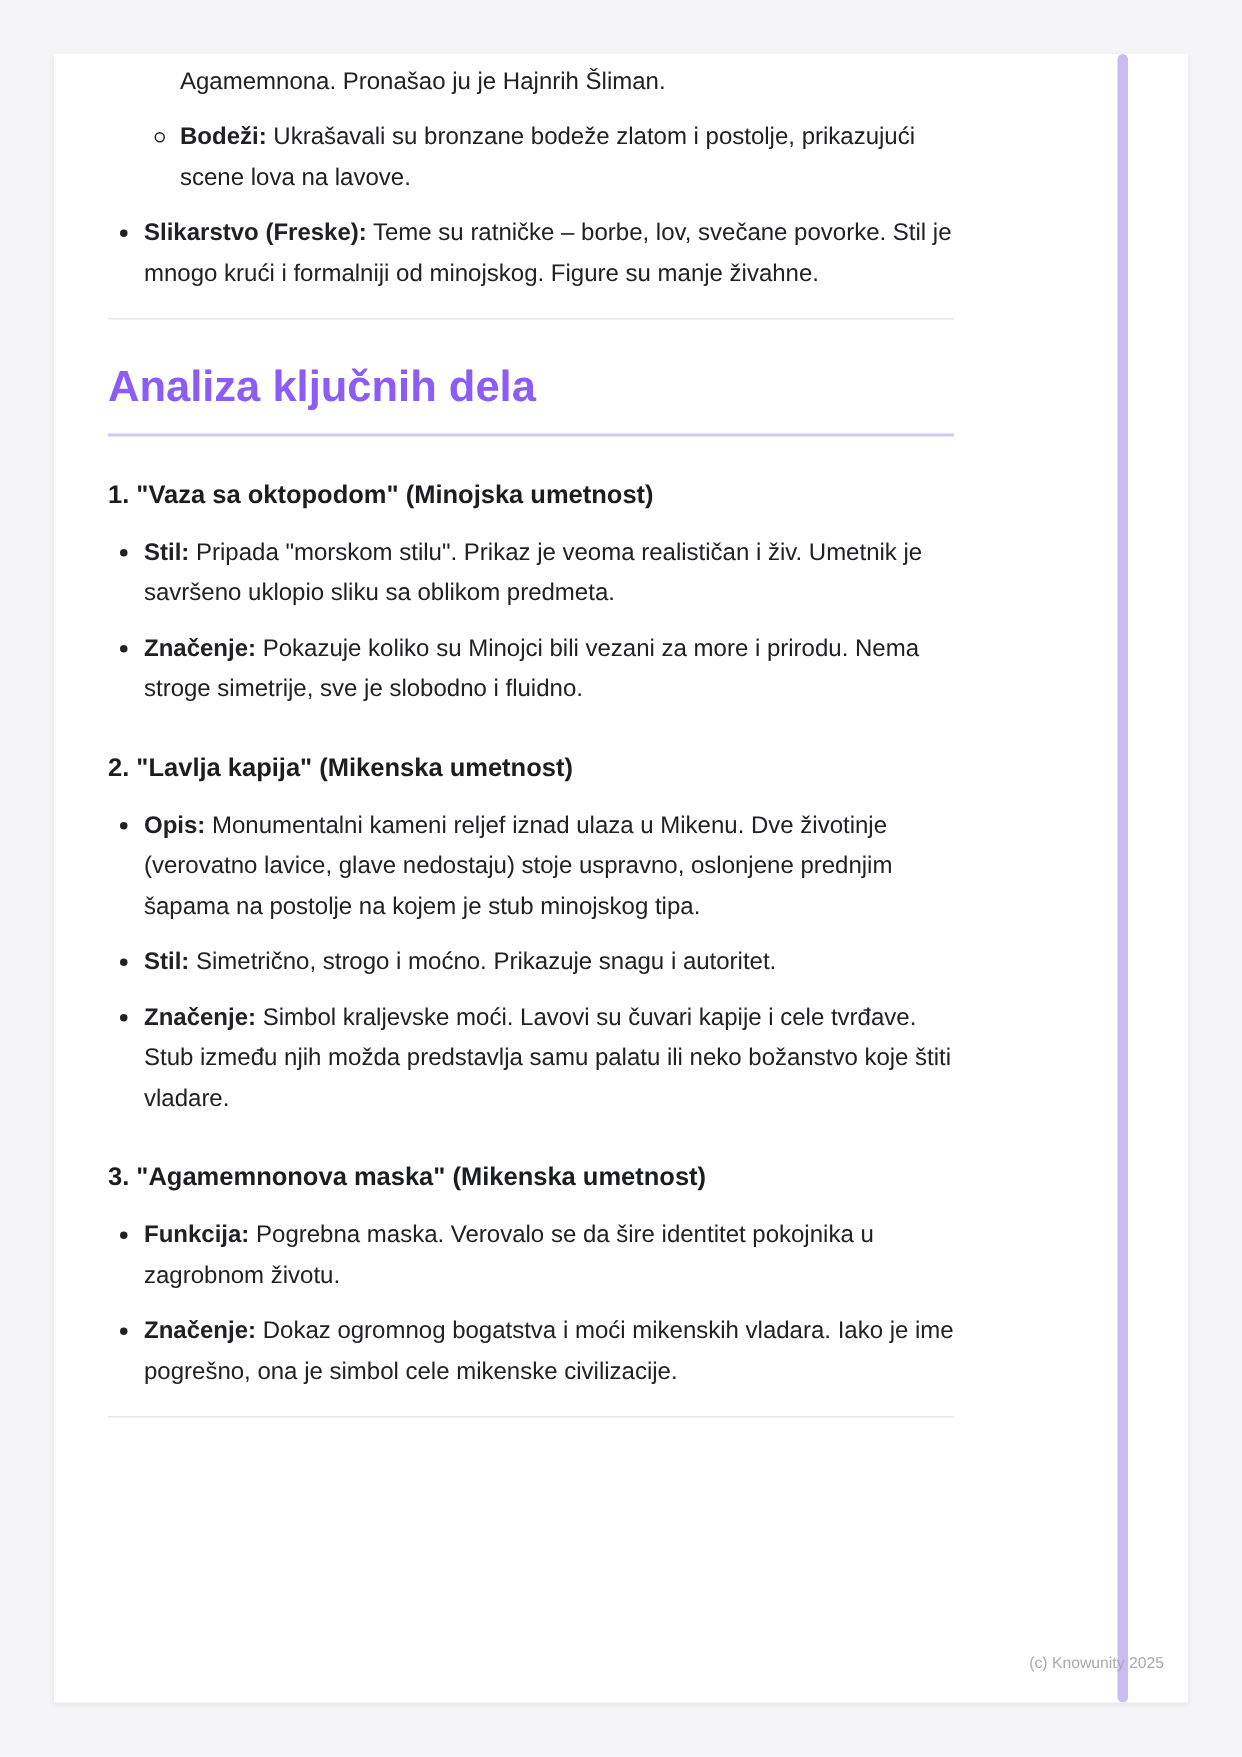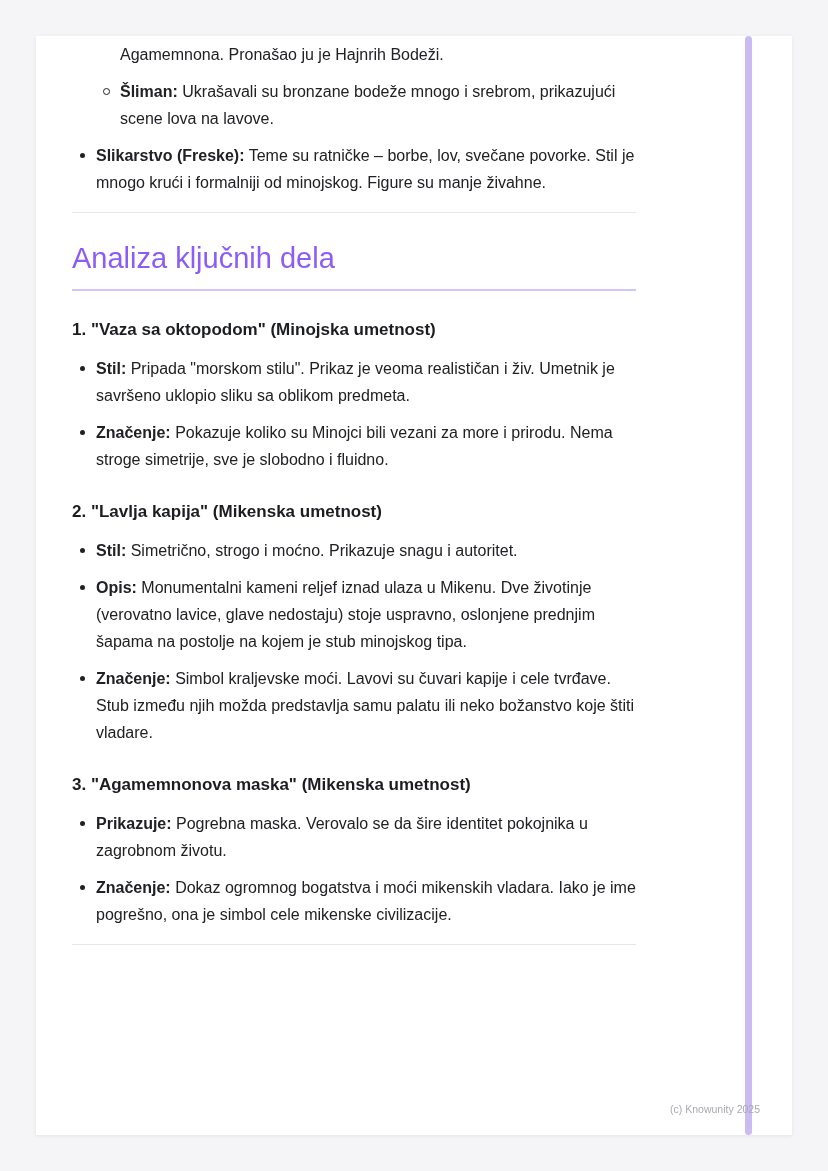--- a/index.html
+++ b/index.html
@@ -42,38 +42,38 @@
   .lbl { font-weight: 700; }
   hr.divider {
     border: none;
     border-top: 1px solid #e7e7ea;
     margin-top: 16px;
   }
   .section-title {
     color: #8b5cf6;
     font-size: 29px;
     line-height: 34px;
-    font-weight: 400;
+    font-weight: 700;
     margin-top: 28px;
   }
   .accent-rule {
     border-top: 2px solid #d4c5f9;
     margin-top: 14px;
   }
   .work-heading {
     font-size: 17px;
     line-height: 24px;
     font-weight: 700;
     color: #1b1d21;
     margin-top: 27px;
     margin-bottom: 13px;
   }
   .footer {
     position: absolute;
-    right: 32px;
+    right: 16px;
     bottom: 20px;
     font-size: 10.5px;
     line-height: 12px;
     color: #a9a9b2;
     z-index: 3;
   }
   .scrollbar {
     position: absolute;
     top: 0;
     right: 40px;
@@ -86,26 +86,26 @@
 </style>
 </head>
 <body>
 
 <div class="page">
 
   <div class="content">
 
     <ul class="nested">
       <li class="li">
-        <span>Agamemnona. Pronašao ju je Hajnrih Bodeži.</span>
+        <span>Agamemnona. Pronašao ju je Hajnrih Šliman.</span>
       </li>
       <li class="li">
         <span class="marker ring"></span>
-        <span class="lbl">Šliman:</span>
-        <span>Ukrašavali su bronzane bodeže mnogo i srebrom, prikazujući scene lova na lavove.</span>
+        <span class="lbl">Bodeži:</span>
+        <span>Ukrašavali su bronzane bodeže zlatom i postolje, prikazujući scene lova na lavove.</span>
       </li>
     </ul>
 
     <ul>
       <li class="li">
         <span class="marker disc"></span>
         <span class="lbl">Slikarstvo (Freske):</span>
         <span>Teme su ratničke – borbe, lov, svečane povorke. Stil je mnogo krući i formalniji od minojskog. Figure su manje živahne.</span>
       </li>
     </ul>
@@ -126,40 +126,40 @@
         <span class="marker disc"></span>
         <span class="lbl">Značenje:</span>
         <span>Pokazuje koliko su Minojci bili vezani za more i prirodu. Nema stroge simetrije, sve je slobodno i fluidno.</span>
       </li>
     </ul>
 
     <h3 class="work-heading">2. "Lavlja kapija" (Mikenska umetnost)</h3>
     <ul>
       <li class="li">
         <span class="marker disc"></span>
-        <span class="lbl">Stil:</span>
-        <span>Simetrično, strogo i moćno. Prikazuje snagu i autoritet.</span>
+        <span class="lbl">Opis:</span>
+        <span>Monumentalni kameni reljef iznad ulaza u Mikenu. Dve životinje (verovatno lavice, glave nedostaju) stoje uspravno, oslonjene prednjim šapama na postolje na kojem je stub minojskog tipa.</span>
       </li>
       <li class="li">
         <span class="marker disc"></span>
-        <span class="lbl">Opis:</span>
-        <span>Monumentalni kameni reljef iznad ulaza u Mikenu. Dve životinje (verovatno lavice, glave nedostaju) stoje uspravno, oslonjene prednjim šapama na postolje na kojem je stub minojskog tipa.</span>
+        <span class="lbl">Stil:</span>
+        <span>Simetrično, strogo i moćno. Prikazuje snagu i autoritet.</span>
       </li>
       <li class="li">
         <span class="marker disc"></span>
         <span class="lbl">Značenje:</span>
         <span>Simbol kraljevske moći. Lavovi su čuvari kapije i cele tvrđave. Stub između njih možda predstavlja samu palatu ili neko božanstvo koje štiti vladare.</span>
       </li>
     </ul>
 
     <h3 class="work-heading">3. "Agamemnonova maska" (Mikenska umetnost)</h3>
     <ul>
       <li class="li">
         <span class="marker disc"></span>
-        <span class="lbl">Prikazuje:</span>
+        <span class="lbl">Funkcija:</span>
         <span>Pogrebna maska. Verovalo se da šire identitet pokojnika u zagrobnom životu.</span>
       </li>
       <li class="li">
         <span class="marker disc"></span>
         <span class="lbl">Značenje:</span>
         <span>Dokaz ogromnog bogatstva i moći mikenskih vladara. Iako je ime pogrešno, ona je simbol cele mikenske civilizacije.</span>
       </li>
     </ul>
 
     <hr class="divider">

